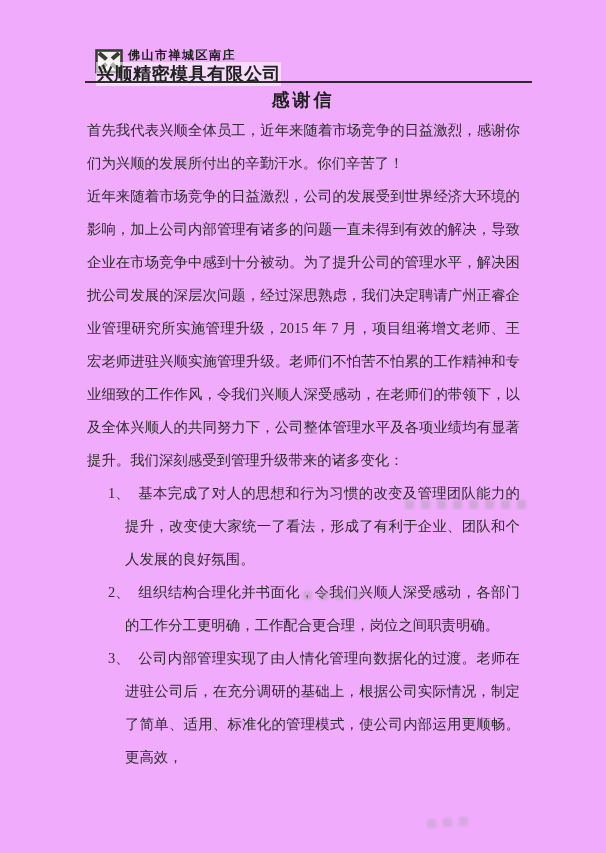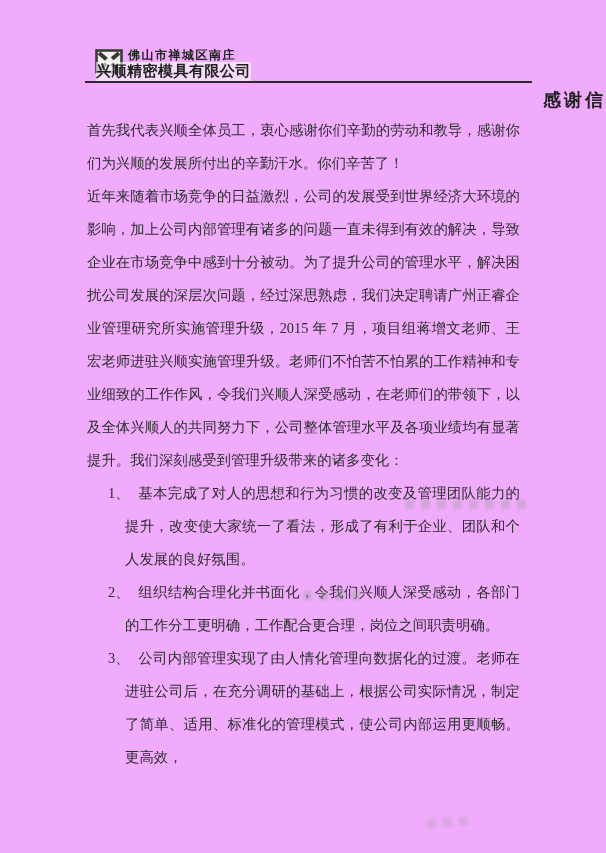--- a/index.html
+++ b/index.html
@@ -7,25 +7,25 @@
     position:relative; width:606px; height:853px; overflow:hidden;
     background:#f0abfc;
     font-family:"Liberation Serif","DejaVu Serif",serif;
     color:#2d2d2d;
   }
   
   .letterhead { position:absolute; top:47px; left:95px; width:300px; height:38px; }
   .logo { position:absolute; left:0; top:2px; }
   .lh1 { position:absolute; left:33px; top:0px; font-size:12px; font-weight:bold;
          letter-spacing:1.5px; color:#222; white-space:nowrap; }
-  .lh2 { position:absolute; left:1px; top:15px; font-size:15px; font-weight:bold;
+  .lh2 { position:absolute; left:1px; top:15px; font-size:18px; font-weight:bold;
          letter-spacing:0.5px; color:#222; white-space:nowrap; background:rgba(252,251,249,.6); }
   .rule { position:absolute; top:81px; left:85px; width:447px; height:2px; background:#2b2b2b; }
   
-  .title { position:absolute; top:88px; left:0; width:100%; margin:0; text-align:right;
+  .title { position:absolute; top:88px; left:0; width:100%; margin:0; text-align:center;
            font-size:18px; font-weight:bold; letter-spacing:3px; color:#1f1f1f; }
   
   .body { position:absolute; top:114px; left:87px; width:433px;
           font-size:14.4px; line-height:33px; text-align:justify;
           text-justify:inter-character; }
   .body p { margin:0; }
   .greeting { text-indent:2.05em; }
   .li { padding-left:38px; text-indent:-17px; }
   .num { display:inline-block; width:30px; text-indent:0; }
   
@@ -51,21 +51,21 @@
     </span>
     <div class="lh1">佛山市禅城区南庄</div>
     <div class="lh2">兴顺精密模具有限公司</div>
   </header>
 
   <div class="rule"></div>
 
   <h1 class="title">感谢信</h1>
 
   <main class="body">
-    <p>首先我代表兴顺全体员工，衷心感谢你们辛勤的劳动和教导，感谢你们为兴顺的发展所付出的辛勤汗水。你们辛苦了！</p>
+    <p>首先我代表兴顺全体员工，近年来随着市场竞争的日益激烈，感谢你们为兴顺的发展所付出的辛勤汗水。你们辛苦了！</p>
     <p>近年来随着市场竞争的日益激烈，公司的发展受到世界经济大环境的影响，加上公司内部管理有诸多的问题一直未得到有效的解决，导致企业在市场竞争中感到十分被动。为了提升公司的管理水平，解决困扰公司发展的深层次问题，经过深思熟虑，我们决定聘请广州正睿企业管理研究所实施管理升级，2015 年 7 月，项目组蒋增文老师、王宏老师进驻兴顺实施管理升级。老师们不怕苦不怕累的工作精神和专业细致的工作作风，令我们兴顺人深受感动，在老师们的带领下，以及全体兴顺人的共同努力下，公司整体管理水平及各项业绩均有显著提升。我们深刻感受到管理升级带来的诸多变化：</p>
 
     <div class="li">
       <span class="num">1、</span><span>基本完成了对人的思想和行为习惯的改变及管理团队能力的提升，改变使大家统一了看法，形成了有利于企业、团队和个人发展的良好氛围。</span>
     </div>
     <div class="li">
       <span class="num">2、</span><span>组织结构合理化并书面化，令我们兴顺人深受感动，各部门的工作分工更明确，工作配合更合理，岗位之间职责明确。</span>
     </div>
     <div class="li">
       <span class="num">3、</span><span>公司内部管理实现了由人情化管理向数据化的过渡。老师在进驻公司后，在充分调研的基础上，根据公司实际情况，制定了简单、适用、标准化的管理模式，使公司内部运用更顺畅。更高效，</span>

